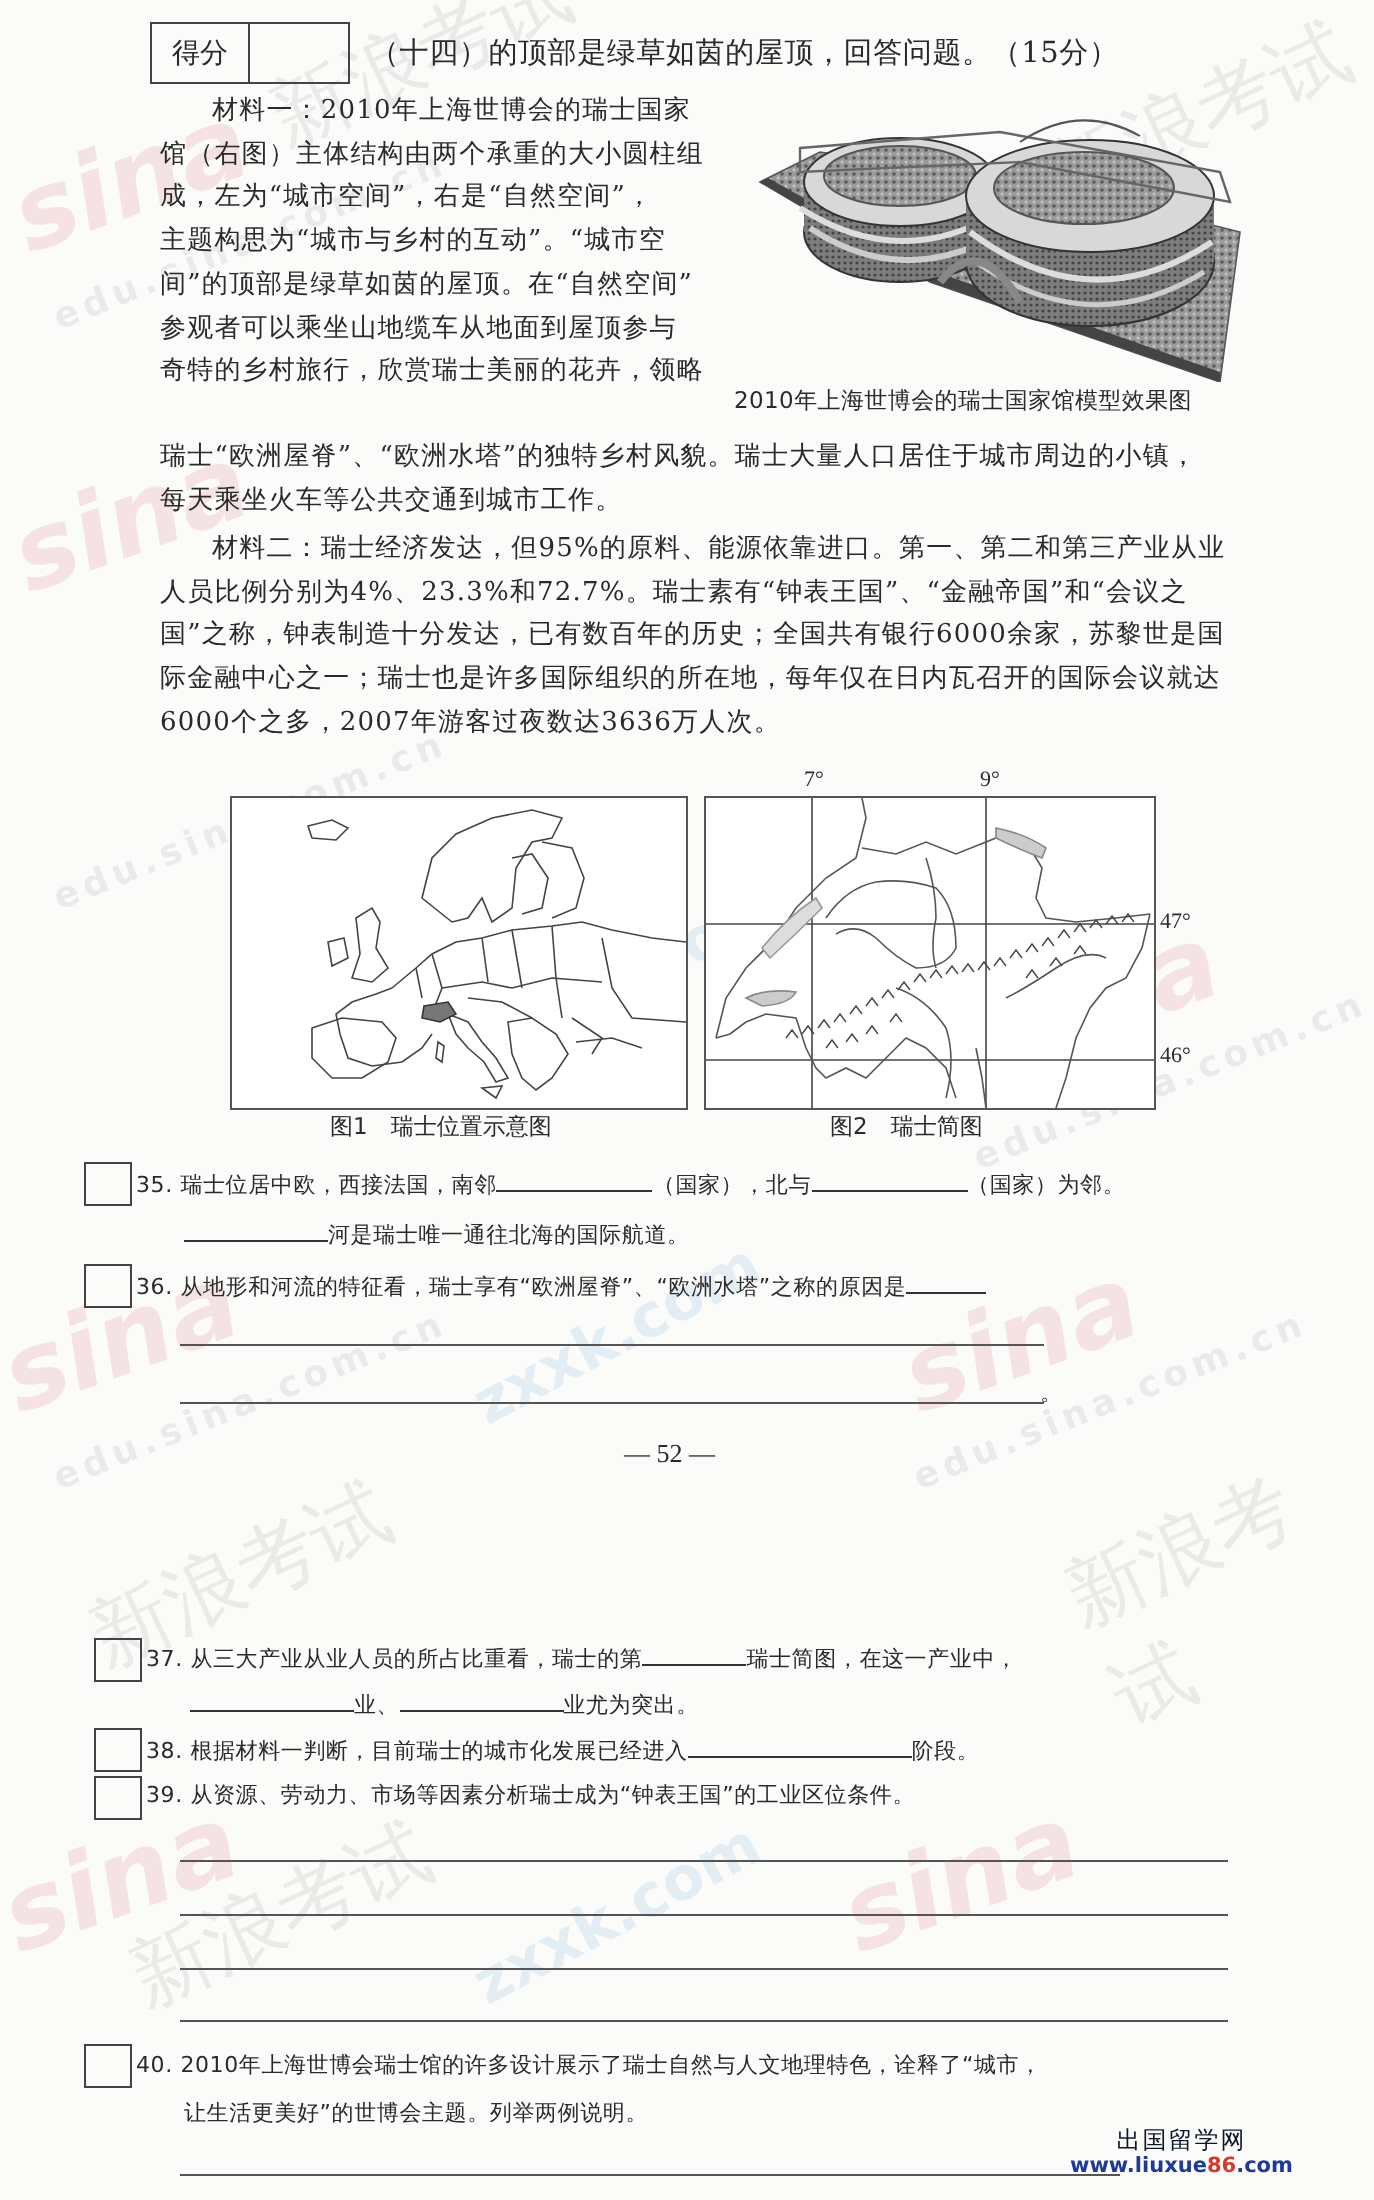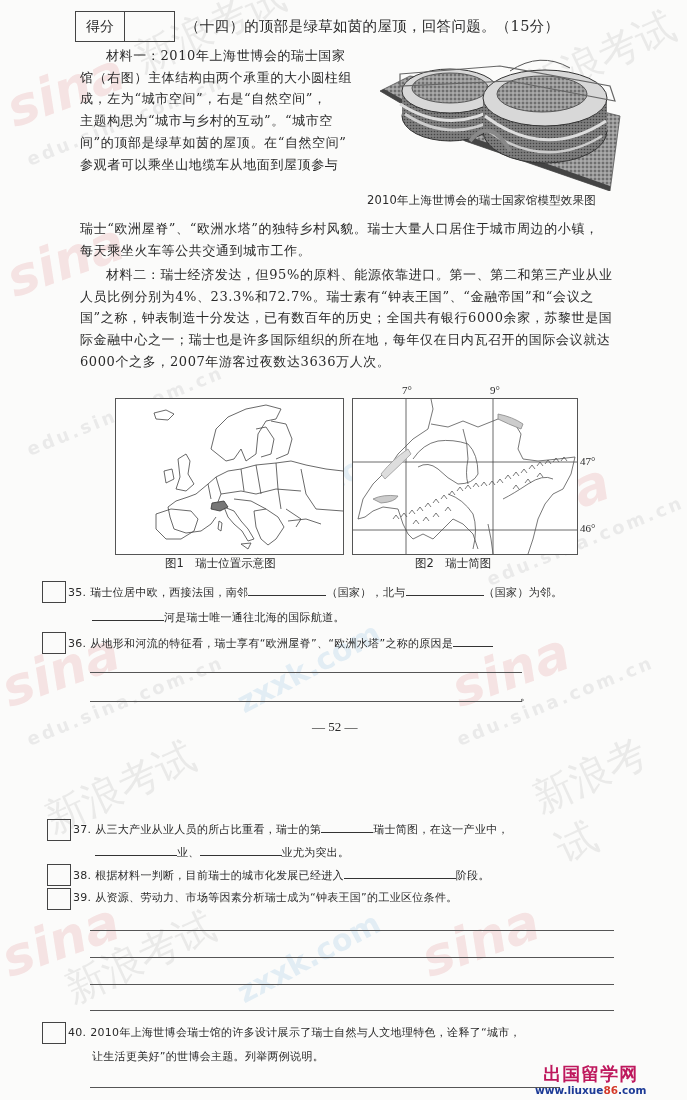--- a/index.html
+++ b/index.html
@@ -43,21 +43,21 @@
   .map2-caption { left:415px; top:556px; }
   .coord { font-size:11px; font-family:"Liberation Serif",serif; }
 
   .q { font-family:"DejaVu Sans",sans-serif; font-size:11px; letter-spacing:0.3px; }
   .qbox { width:22px; height:20px; border:1.2px solid #444; background:transparent; }
   .blank { display:inline-block; border-bottom:1px solid #333; height:13px; vertical-align:baseline; }
   .line { position:absolute; border-top:1px solid #555; height:0; }
   .pagenum { left:312px; top:719px; font-size:13px; font-family:"Liberation Serif",serif; }
 
   .brand { left:535px; top:1062px; text-align:center; }
-  .brand-cn { font-family:"DejaVu Sans",sans-serif; font-size:18px; font-weight:bold; color:#be185d; letter-spacing:1px; }
+  .brand-cn { font-family:"DejaVu Sans",sans-serif; font-size:12px; font-weight:normal; color:#0f172a; letter-spacing:1px; }
   .brand-url { font-family:"DejaVu Sans",sans-serif; font-size:10.5px; font-weight:bold; color:#1c3a96; margin-top:-2px; }
   .brand-url .hl { color:#d43a2a; }
 </style>
 </head>
 <body>
 
 <div class="wm wm-sina" style="left:5px;top:60px;">sina</div>
 <div class="wm wm-sina" style="left:5px;top:230px;">sina</div>
 <div class="wm wm-sina" style="left:0px;top:640px;">sina</div>
 <div class="wm wm-sina" style="left:0px;top:910px;">sina</div>
@@ -84,20 +84,21 @@
 </div>
 <div class="abs title">（十四）的顶部是绿草如茵的屋顶，回答问题。（15分）</div>
 
 <div class="abs para mat1">
   <div><span class="indent"></span><span>材料一：2010年上海世博会的瑞士国家</span></div>
   <div>馆（右图）主体结构由两个承重的大小圆柱组</div>
   <div>成，左为“城市空间”，右是“自然空间”，</div>
   <div>主题构思为“城市与乡村的互动”。“城市空</div>
   <div>间”的顶部是绿草如茵的屋顶。在“自然空间”</div>
   <div>参观者可以乘坐山地缆车从地面到屋顶参与</div>
+  <div>奇特的乡村旅行，欣赏瑞士美丽的花卉，领略</div>
 </div>
 
 <div class="abs model-img">
   <svg width="255" height="145" viewBox="0 0 255 145">
     <defs>
       <pattern id="stip" width="4" height="4" patternUnits="userSpaceOnUse">
         <rect width="4" height="4" fill="#9a9a9a"></rect>
         <circle cx="1" cy="1" r="0.9" fill="#5a5a5a"></circle>
         <circle cx="3" cy="3" r="0.7" fill="#c8c8c8"></circle>
       </pattern>

